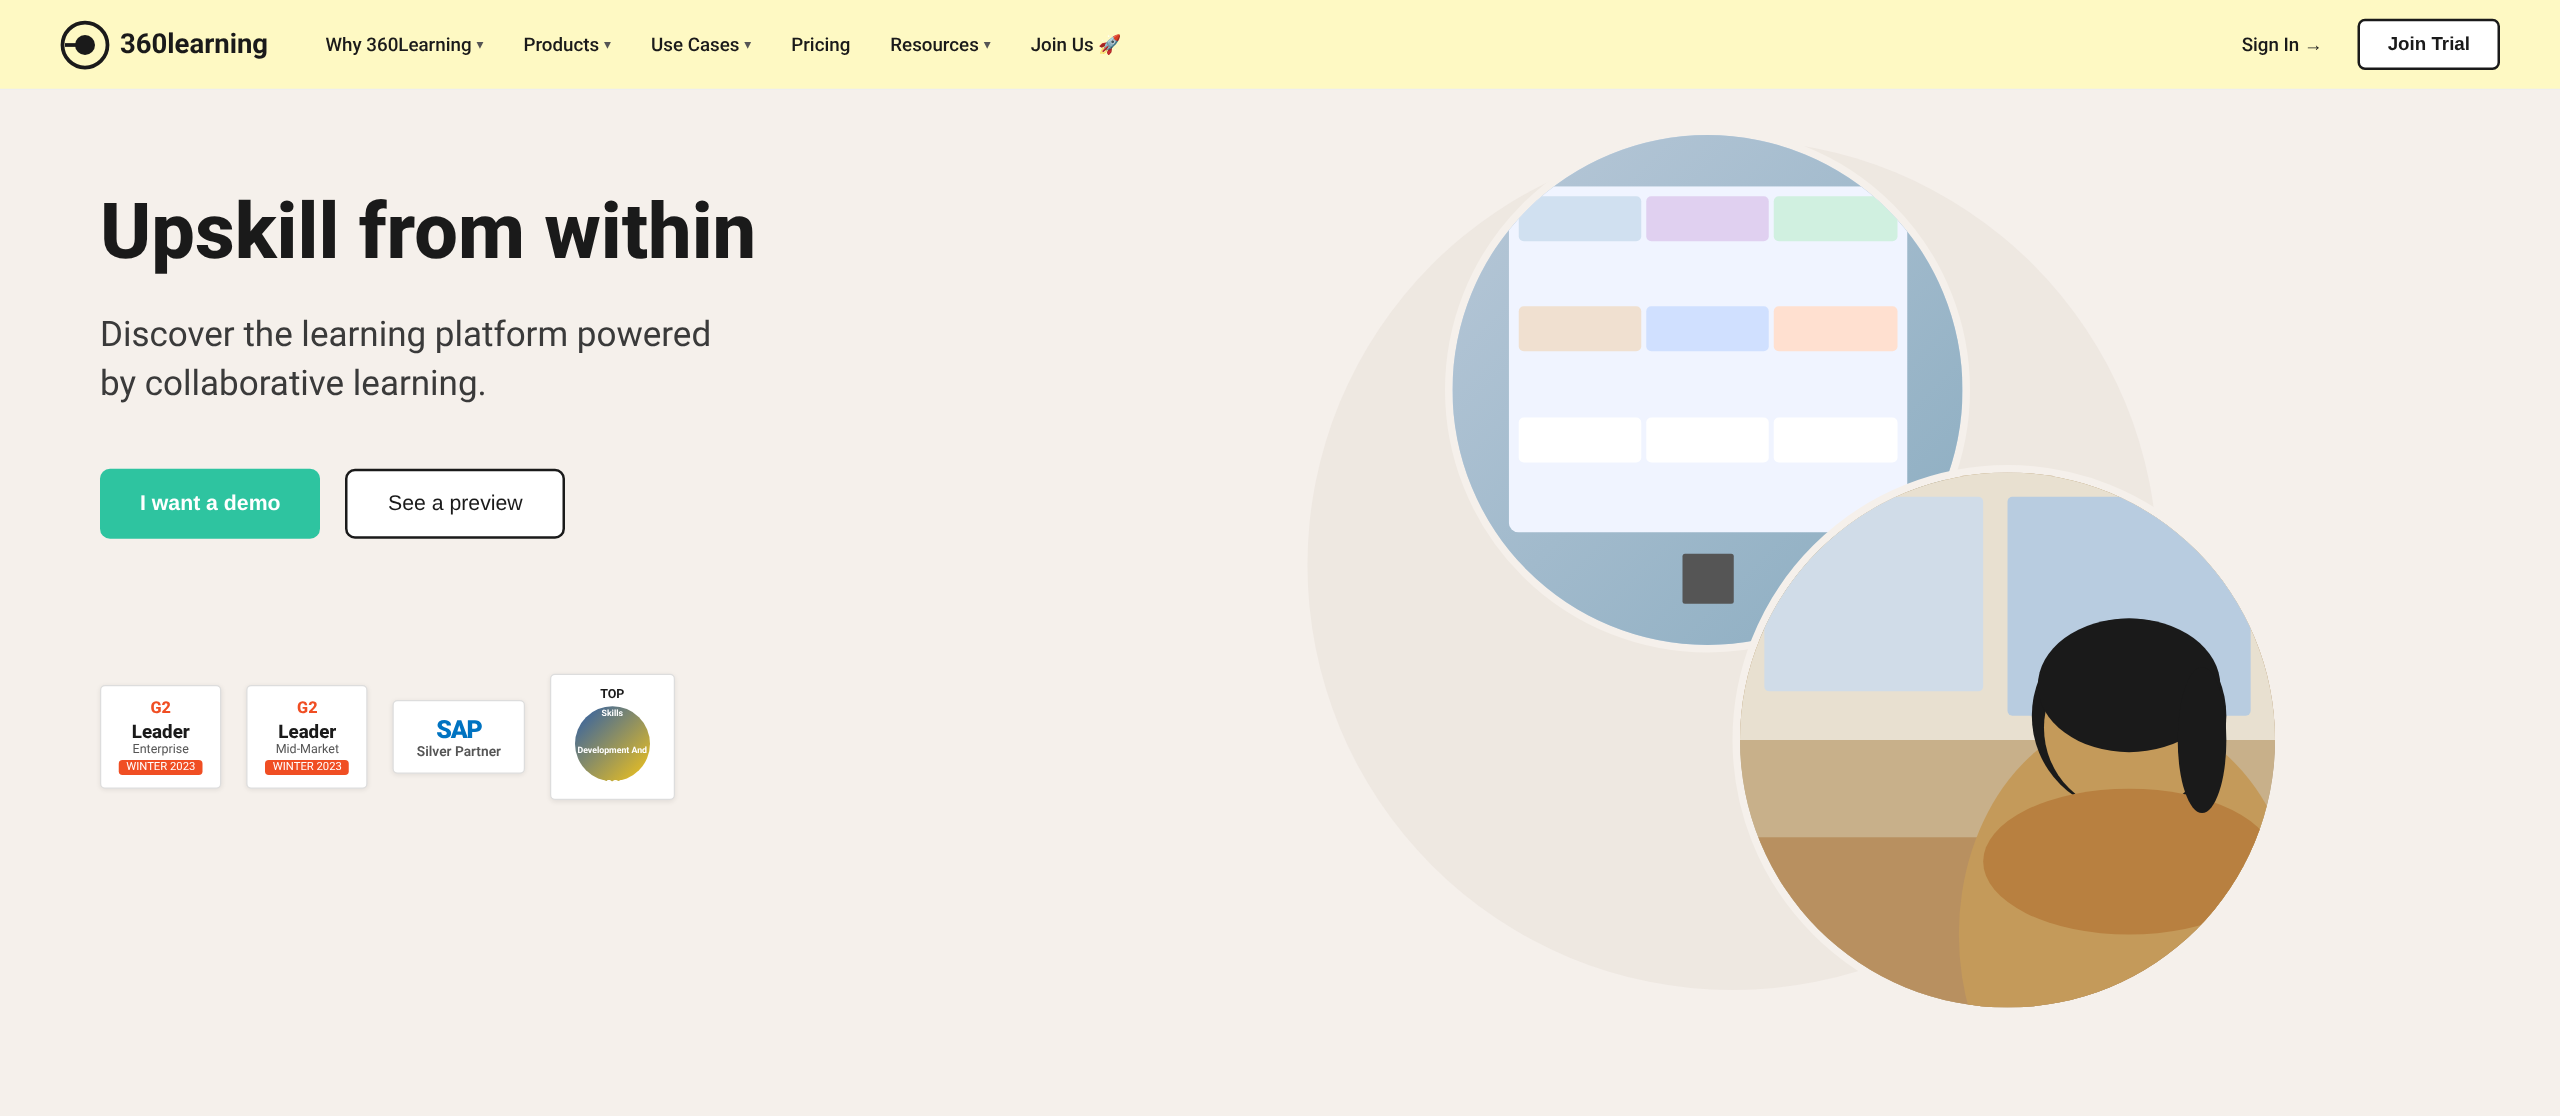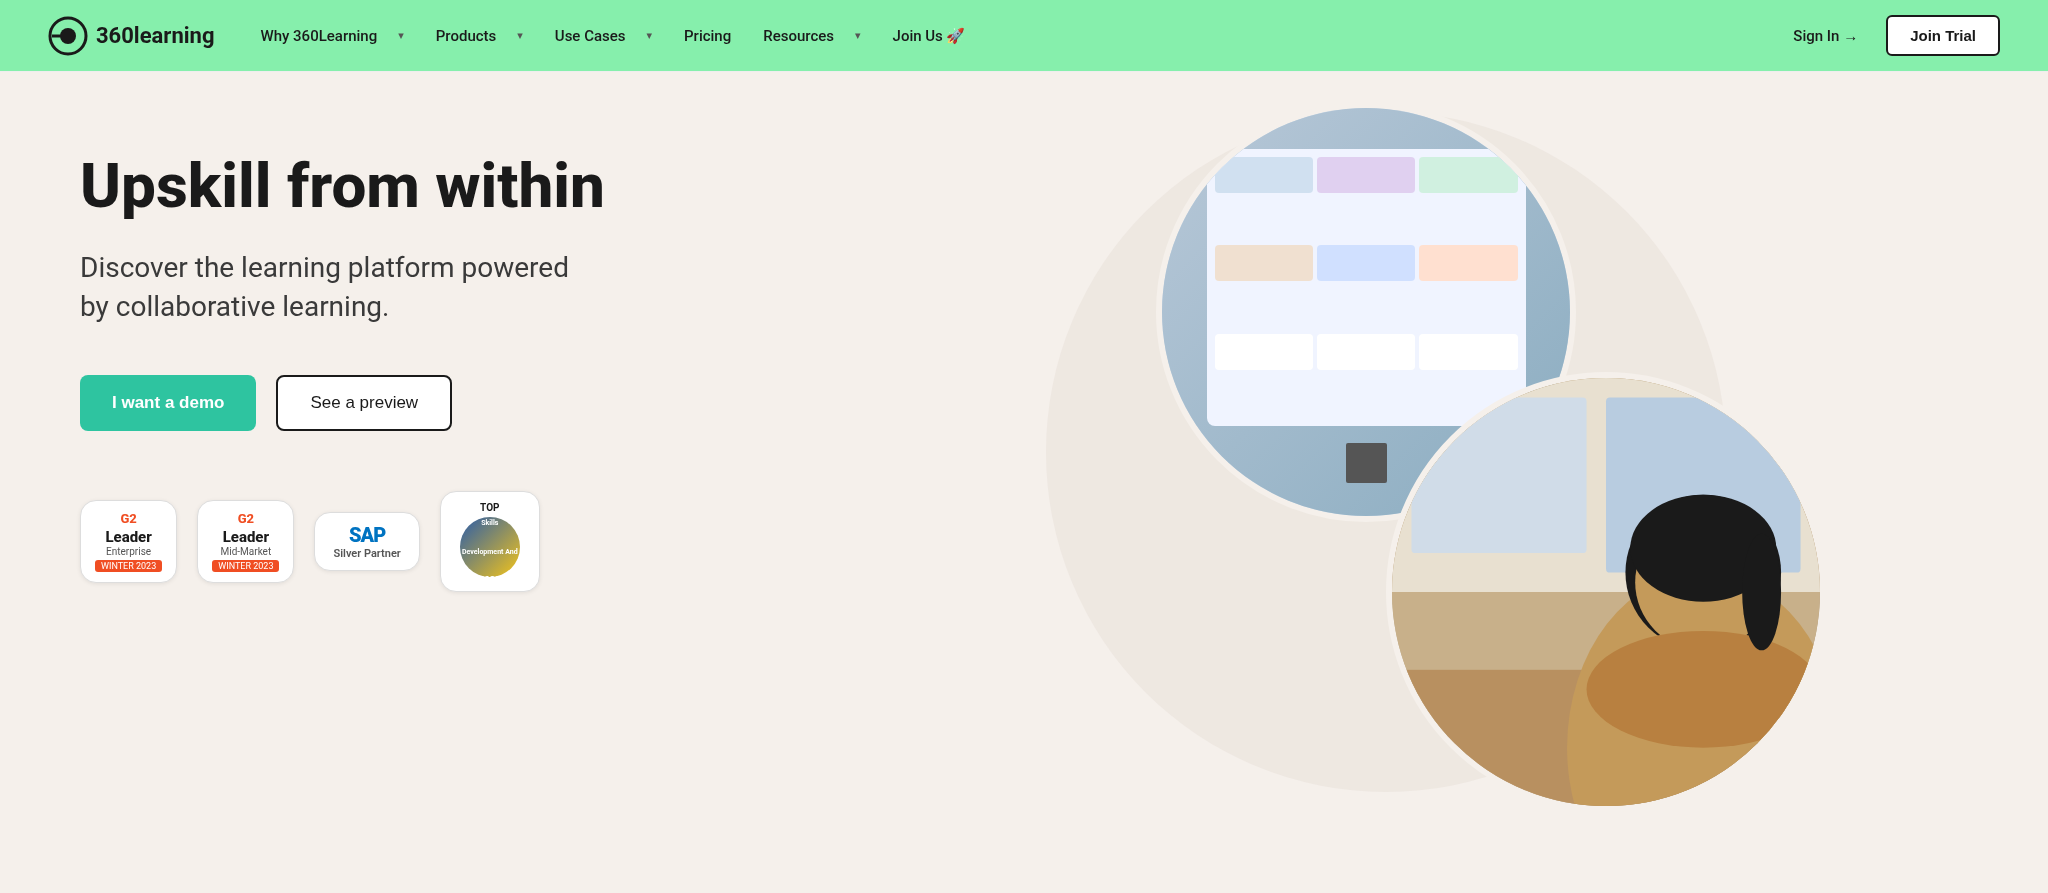--- a/index.html
+++ b/index.html
@@ -5,21 +5,21 @@
     * { margin: 0; padding: 0; box-sizing: border-box; }
     body {
       font-family: -apple-system, BlinkMacSystemFont, 'Segoe UI', Roboto, sans-serif;
       background: #f5f0eb;
       min-height: 893px;
       overflow-x: hidden;
     }
 
     
     nav {
-      background: #86efac;
+      background: #fef9c3;
       display: flex;
       align-items: center;
       padding: 14px 48px;
       height: 72px;
       border-bottom: 1px solid #eee;
       position: relative;
       z-index: 10;
     }
     .logo-area {
       display: flex;
@@ -39,21 +39,21 @@
     }
     .nav-links {
       display: flex;
       align-items: center;
       gap: 4px;
       flex: 1;
     }
     .nav-item {
       display: flex;
       align-items: center;
-      gap: 21px;
+      gap: 4px;
       padding: 8px 14px;
       font-size: 15px;
       font-weight: 500;
       color: #1a1a1a;
       cursor: pointer;
       border-radius: 6px;
       white-space: nowrap;
     }
     .chevron {
       font-size: 11px;
@@ -146,28 +146,29 @@
     
     .badges {
       display: flex;
       align-items: center;
       gap: 20px;
       flex-wrap: wrap;
     }
     .badge {
       background: #fff;
       border: 1px solid #ddd;
-      border-radius: 16px;
+      border-radius: 4px;
       padding: 10px 14px;
       display: flex;
       flex-direction: column;
       align-items: center;
       font-size: 11px;
       min-width: 88px;
       box-shadow: 0 1px 4px rgba(0,0,0,0.08);
+      margin-top: 48px;
     }
     .badge-g2 {
       font-size: 13px;
       color: #f04e23;
       font-weight: 800;
       margin-bottom: 2px;
     }
     .badge-leader {
       font-size: 15px;
       font-weight: 800;

